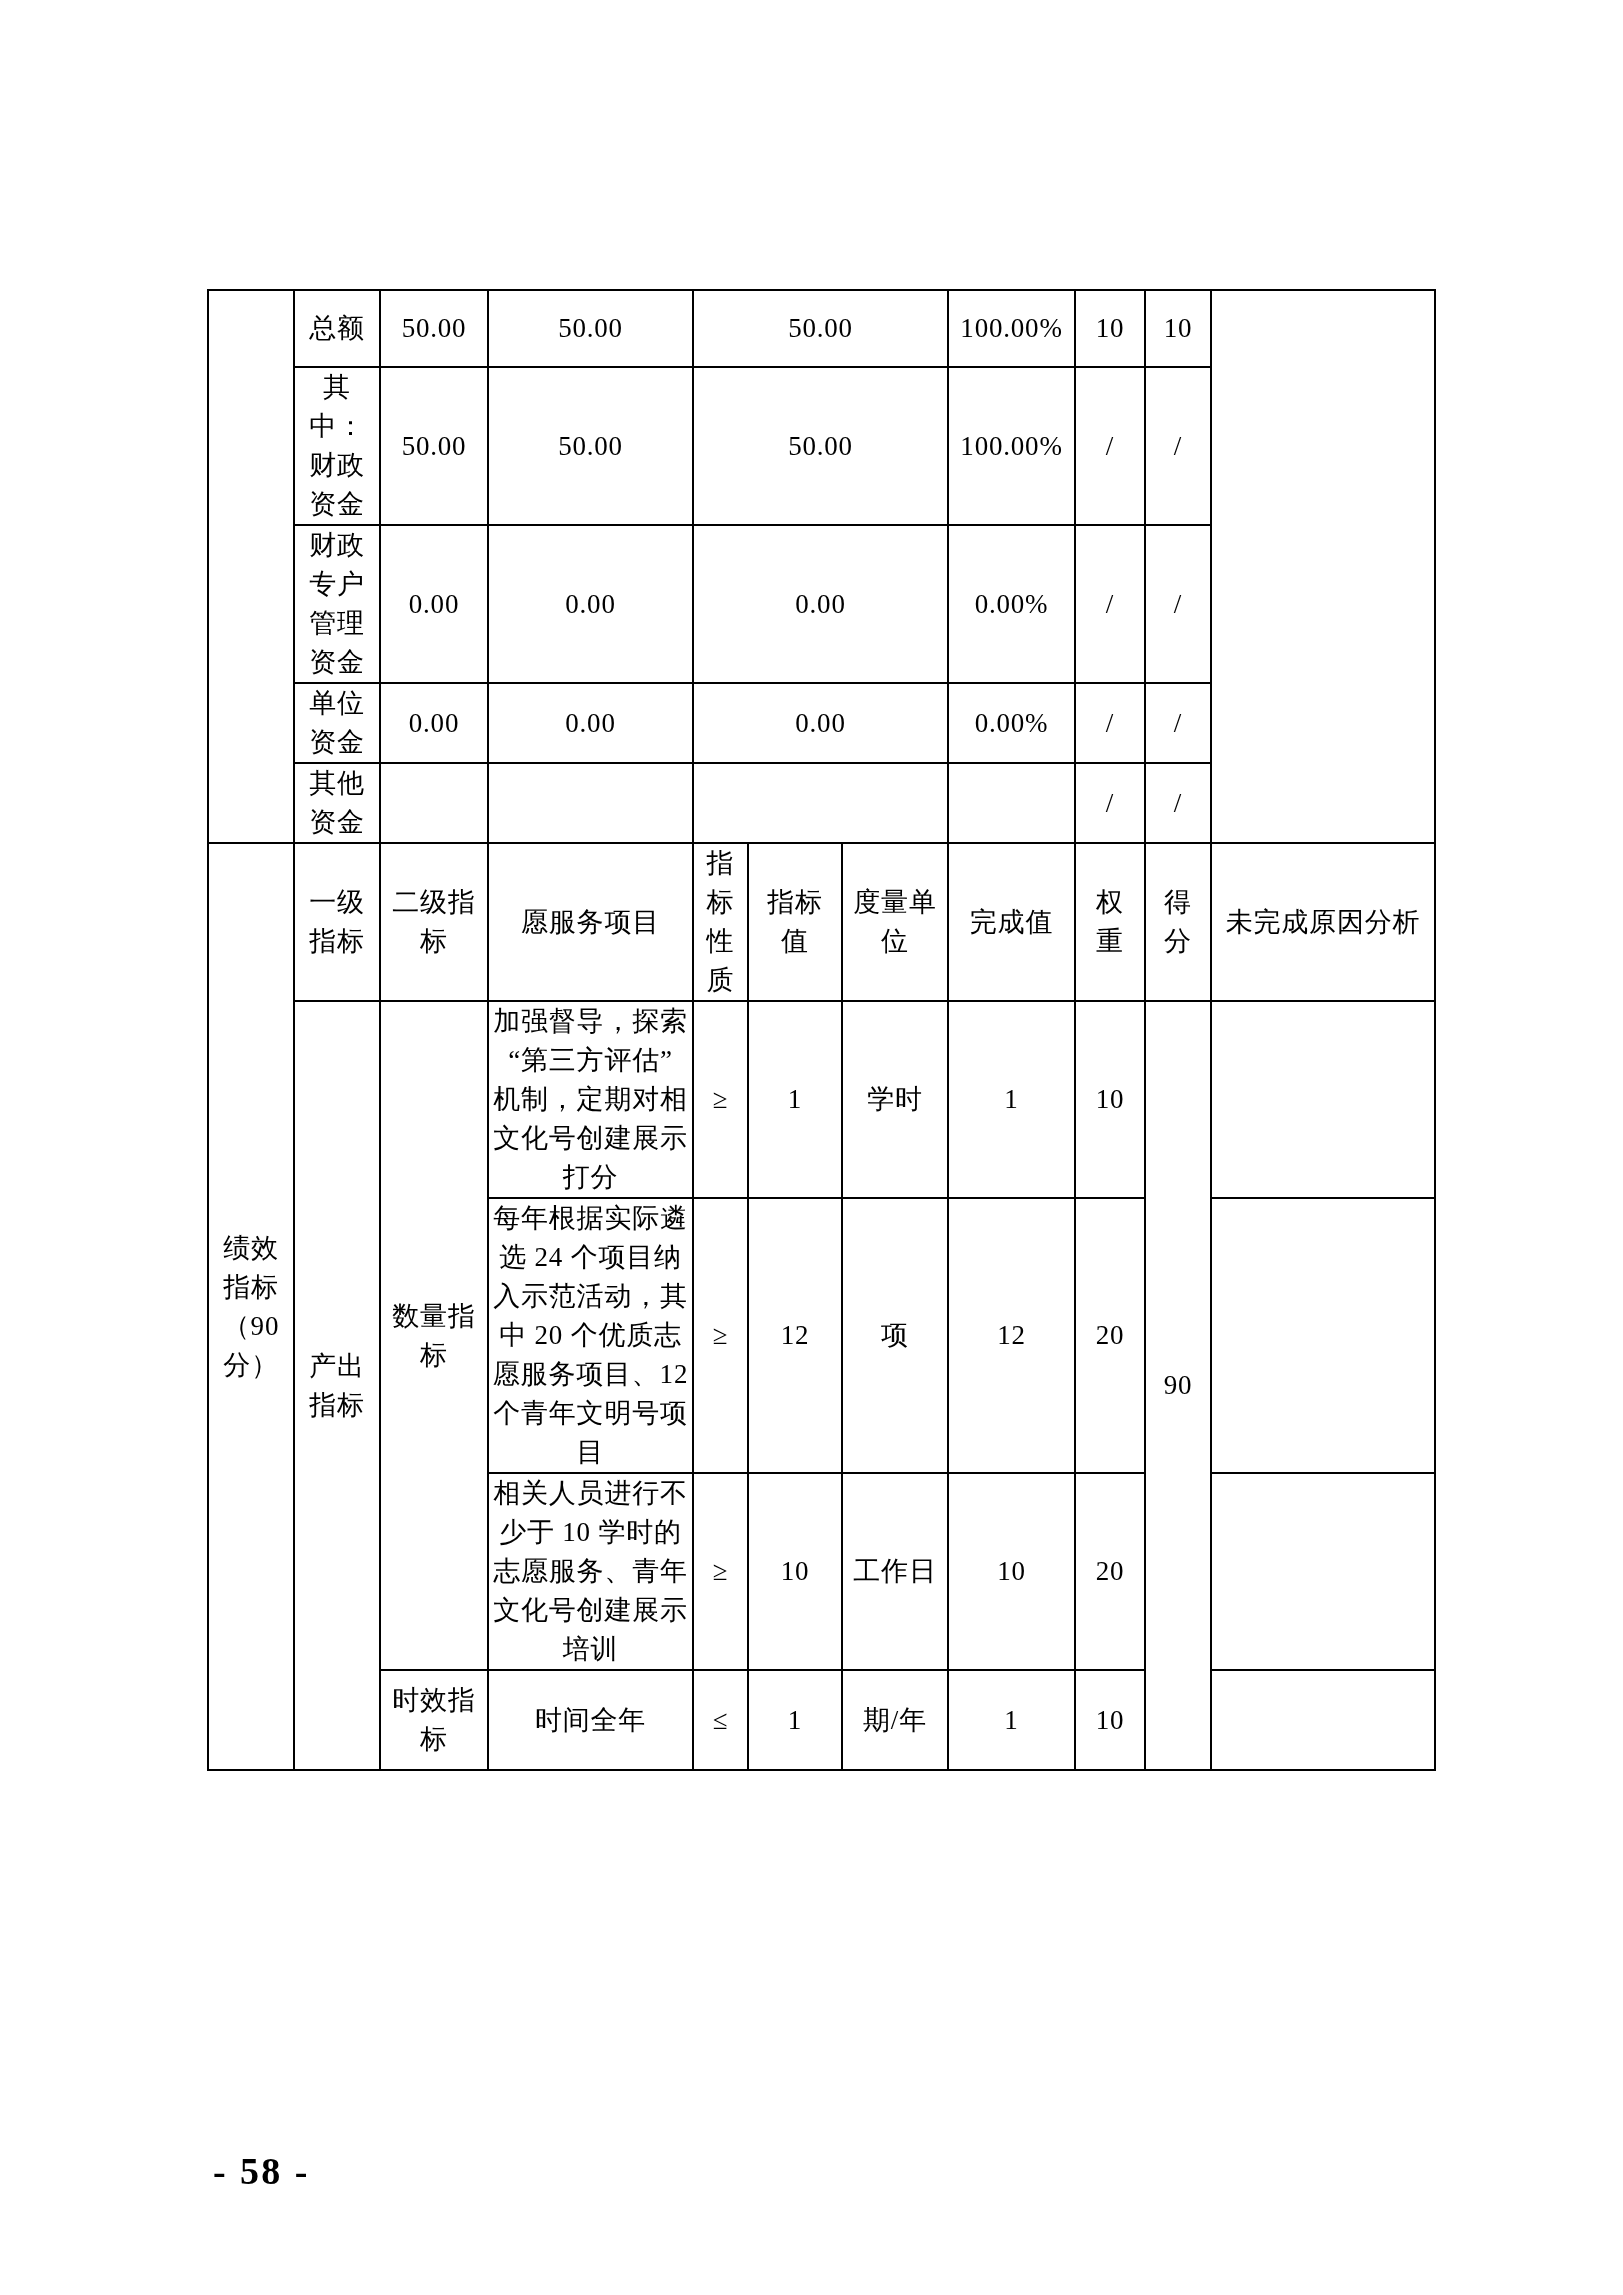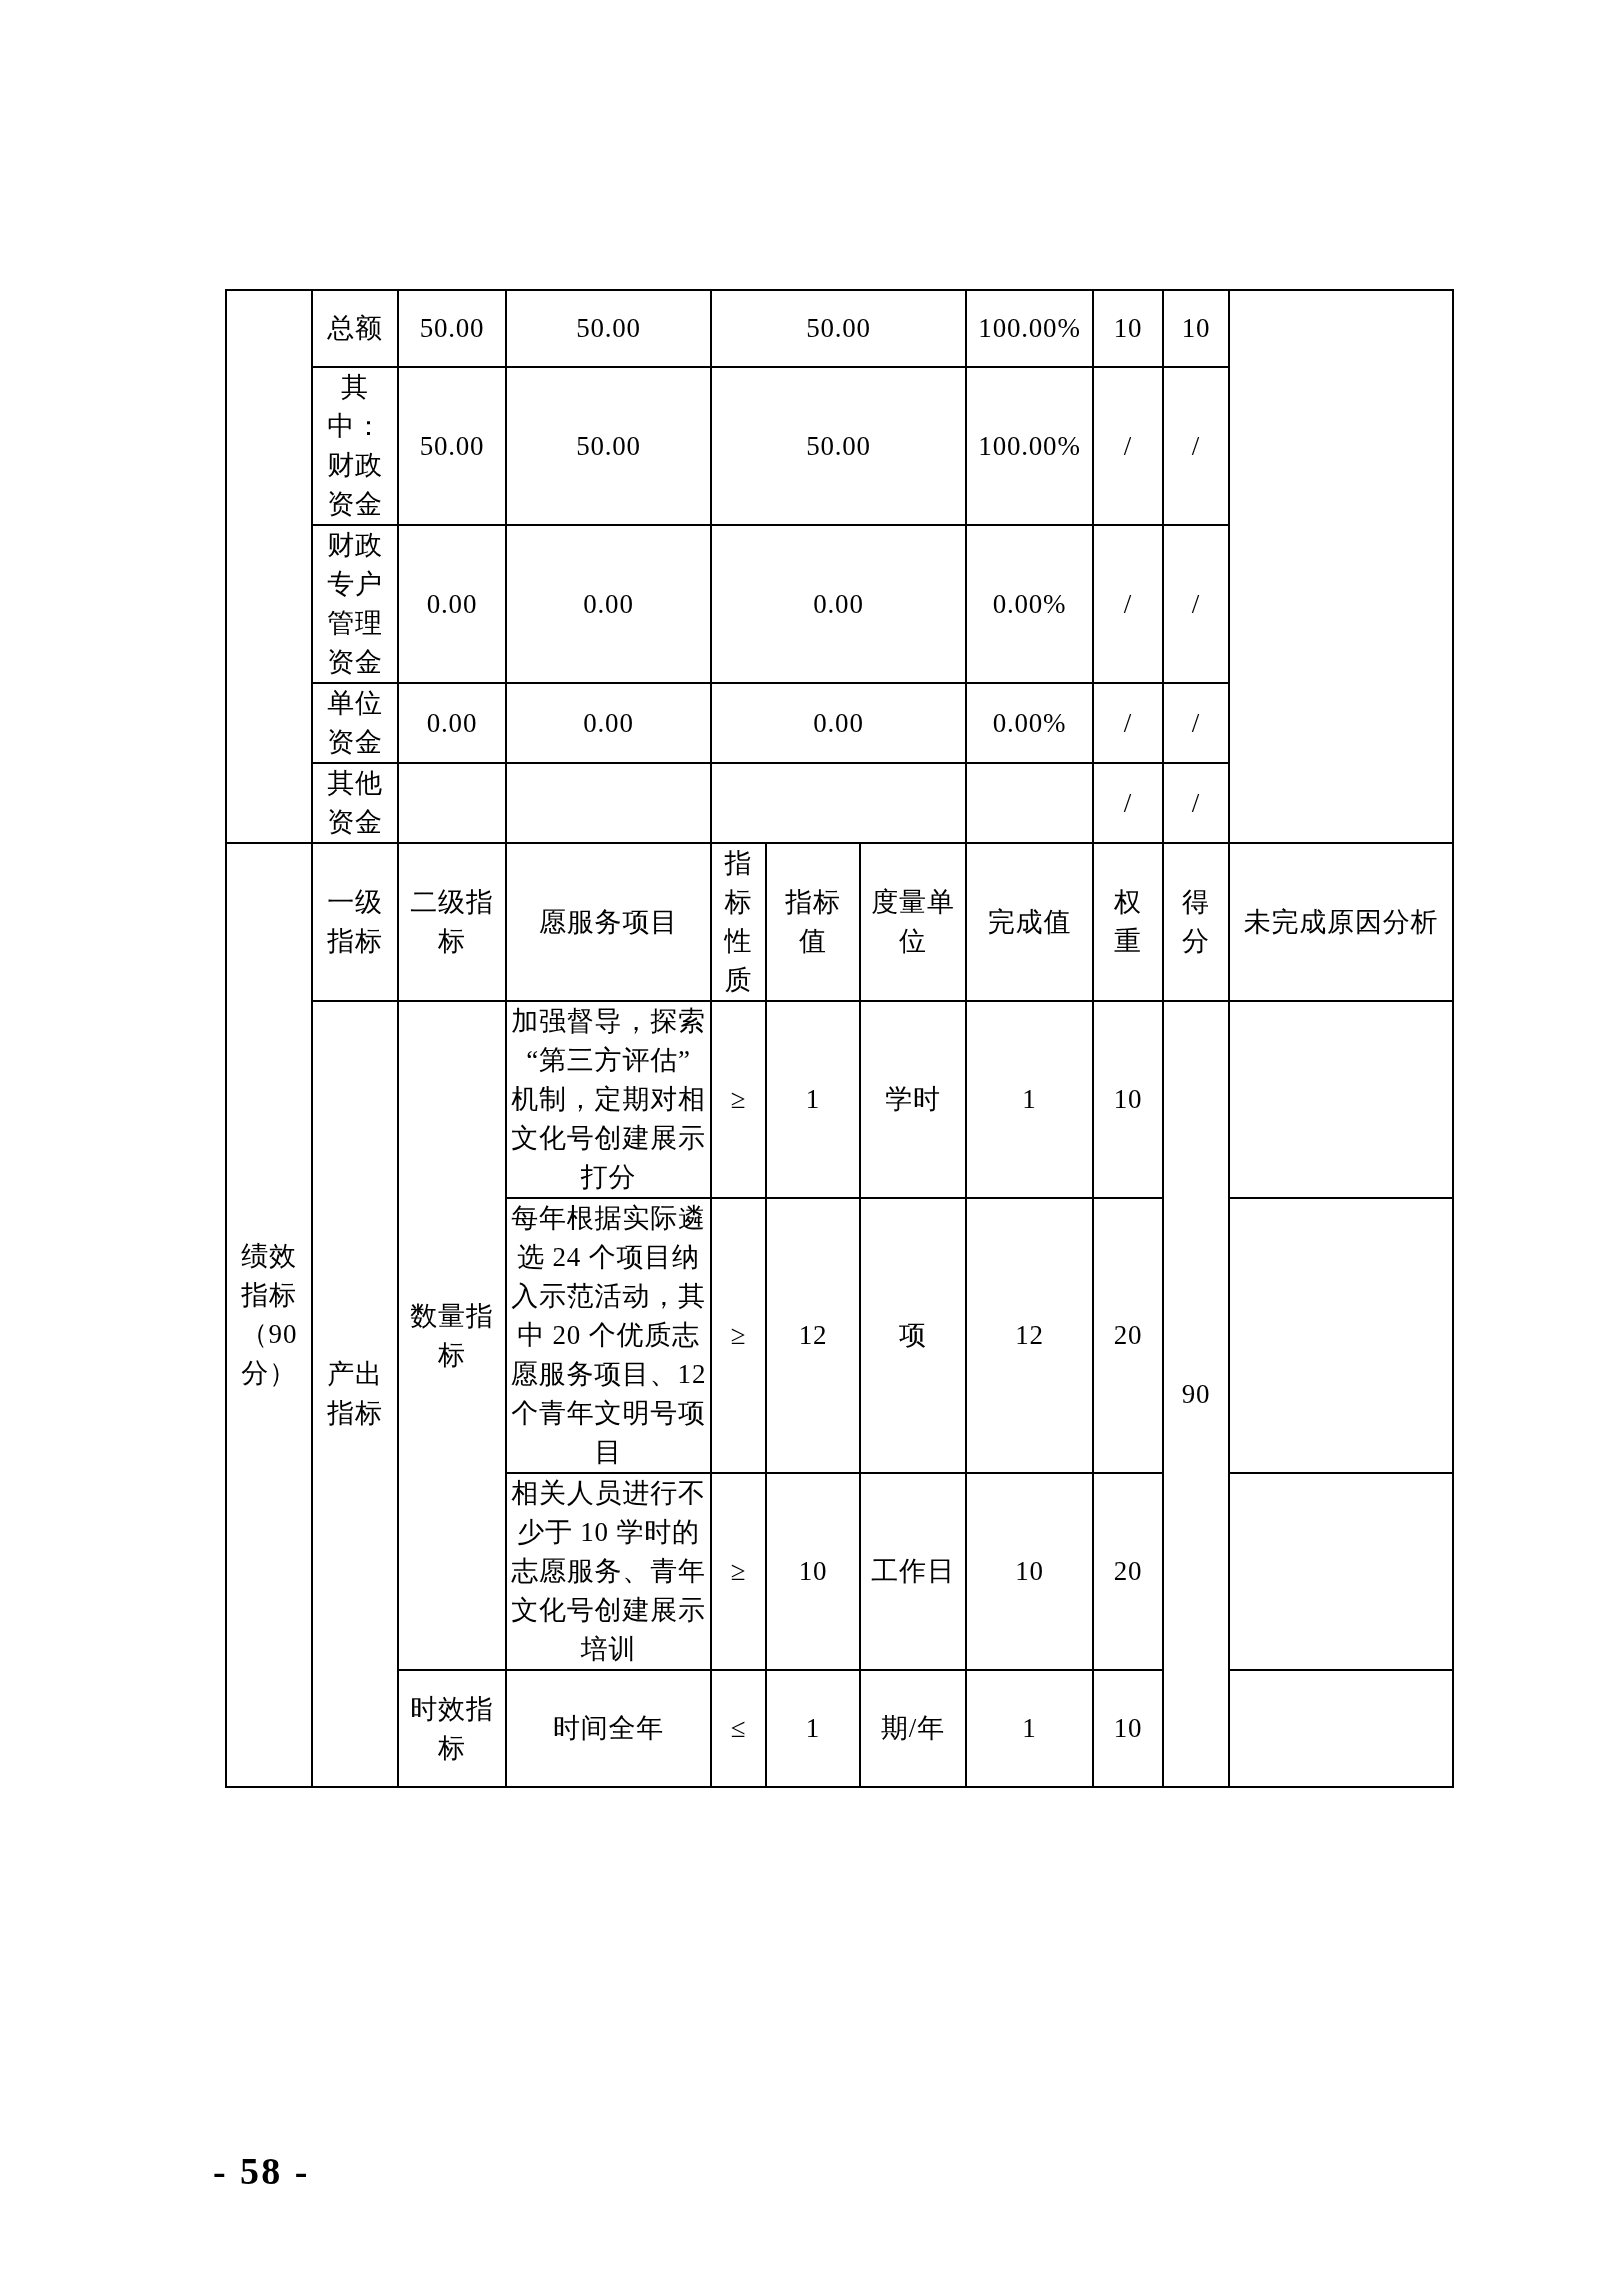--- a/index.html
+++ b/index.html
@@ -6,21 +6,21 @@
   html, body {
     width: 1623px; height: 2295px;
     background: #ffffff;
     font-family: "Liberation Serif", "DejaVu Serif", serif;
     color: #000;
     overflow: hidden;
     position: relative;
   }
   .doc-table-wrap {
     position: absolute;
-    left: 225px;
+    left: 207px;
     top: 289px;
   }
   table.doc-table {
     border-collapse: collapse;
     table-layout: fixed;
     width: 1226px;
   }
   table.doc-table td {
     border: 2.4px solid #000;
     text-align: center;
@@ -35,21 +35,21 @@
   
   tr.r-total   { height: 77px; }
   tr.r-fiscal  { height: 156px; }
   tr.r-special { height: 157px; }
   tr.r-unit    { height: 78px; }
   tr.r-other   { height: 74px; }
   tr.r-header  { height: 150px; }
   tr.r-d1      { height: 193px; }
   tr.r-d2      { height: 269px; }
   tr.r-d3      { height: 196px; }
-  tr.r-d4      { height: 117px; }
+  tr.r-d4      { height: 100px; }
   .page-number {
     position: absolute;
     left: 213px;
     top: 2113px;
     font-size: 38px;
     font-weight: bold;
     letter-spacing: 2.4px;
     font-family: "Liberation Serif", "DejaVu Serif", serif;
     margin-top: 36px;
   }

